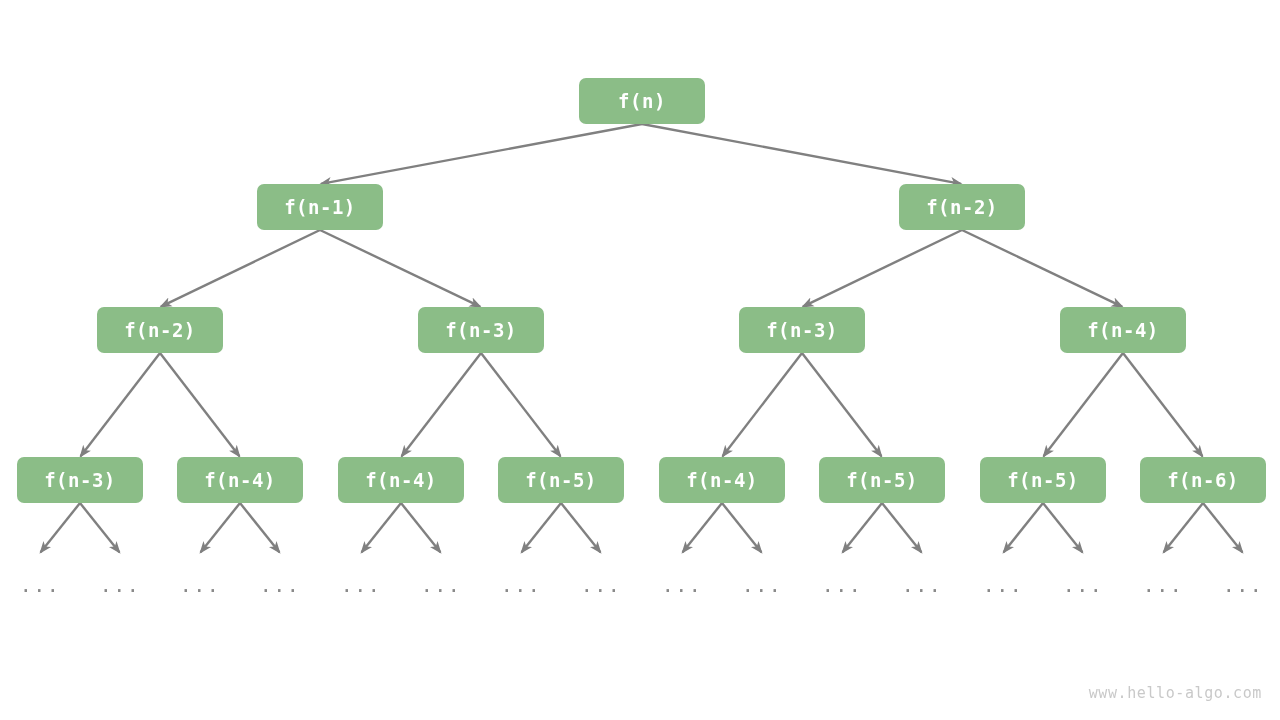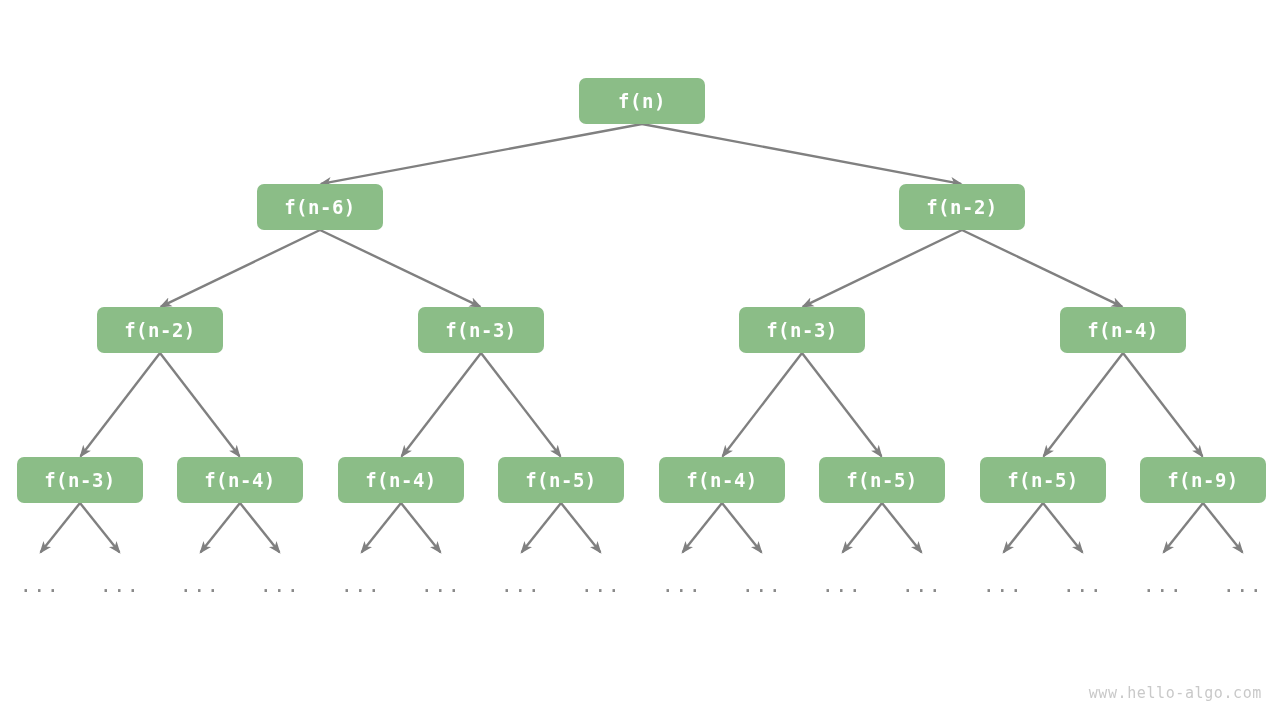--- a/index.html
+++ b/index.html
@@ -106,21 +106,21 @@
       <line x1="1043" y1="503" x2="1003.6246950475544" y2="552.2191311905569" stroke="#808080" stroke-width="2.4" stroke-linecap="butt" marker-end="url(#arrow)"></line>
       <line x1="1043" y1="503" x2="1082.3753049524455" y2="552.2191311905569" stroke="#808080" stroke-width="2.4" stroke-linecap="butt" marker-end="url(#arrow)"></line>
       <line x1="1203" y1="503" x2="1163.6246950475545" y2="552.2191311905569" stroke="#808080" stroke-width="2.4" stroke-linecap="butt" marker-end="url(#arrow)"></line>
       <line x1="1203" y1="503" x2="1242.3753049524455" y2="552.2191311905569" stroke="#808080" stroke-width="2.4" stroke-linecap="butt" marker-end="url(#arrow)"></line>
     </svg>
   <div id="node-layer">
       <div class="node" style="left: 579px; top: 78px; width: 126px; height: 46px; background: rgb(139, 189, 135); color: rgb(255, 255, 255);">
         <span>f(n)</span>
       </div>
       <div class="node" style="left: 257px; top: 184px; width: 126px; height: 46px; background: rgb(139, 189, 135); color: rgb(255, 255, 255);">
-        <span>f(n-6)</span>
+        <span>f(n-1)</span>
       </div>
       <div class="node" style="left: 899px; top: 184px; width: 126px; height: 46px; background: rgb(139, 189, 135); color: rgb(255, 255, 255);">
         <span>f(n-2)</span>
       </div>
       <div class="node" style="left: 97px; top: 307px; width: 126px; height: 46px; background: rgb(139, 189, 135); color: rgb(255, 255, 255);">
         <span>f(n-2)</span>
       </div>
       <div class="node" style="left: 418px; top: 307px; width: 126px; height: 46px; background: rgb(139, 189, 135); color: rgb(255, 255, 255);">
         <span>f(n-3)</span>
       </div>
@@ -145,21 +145,21 @@
       <div class="node" style="left: 659px; top: 457px; width: 126px; height: 46px; background: rgb(139, 189, 135); color: rgb(255, 255, 255);">
         <span>f(n-4)</span>
       </div>
       <div class="node" style="left: 819px; top: 457px; width: 126px; height: 46px; background: rgb(139, 189, 135); color: rgb(255, 255, 255);">
         <span>f(n-5)</span>
       </div>
       <div class="node" style="left: 980px; top: 457px; width: 126px; height: 46px; background: rgb(139, 189, 135); color: rgb(255, 255, 255);">
         <span>f(n-5)</span>
       </div>
       <div class="node" style="left: 1140px; top: 457px; width: 126px; height: 46px; background: rgb(139, 189, 135); color: rgb(255, 255, 255);">
-        <span>f(n-9)</span>
+        <span>f(n-6)</span>
       </div>
     </div>
   <div id="ellipsis-layer">
       <div class="ellipsis" style="left: 40px; top: 585px; color: rgb(138, 138, 138);">...</div>
       <div class="ellipsis" style="left: 120px; top: 585px; color: rgb(138, 138, 138);">...</div>
       <div class="ellipsis" style="left: 200px; top: 585px; color: rgb(138, 138, 138);">...</div>
       <div class="ellipsis" style="left: 280px; top: 585px; color: rgb(138, 138, 138);">...</div>
       <div class="ellipsis" style="left: 361px; top: 585px; color: rgb(138, 138, 138);">...</div>
       <div class="ellipsis" style="left: 441px; top: 585px; color: rgb(138, 138, 138);">...</div>
       <div class="ellipsis" style="left: 521px; top: 585px; color: rgb(138, 138, 138);">...</div>

